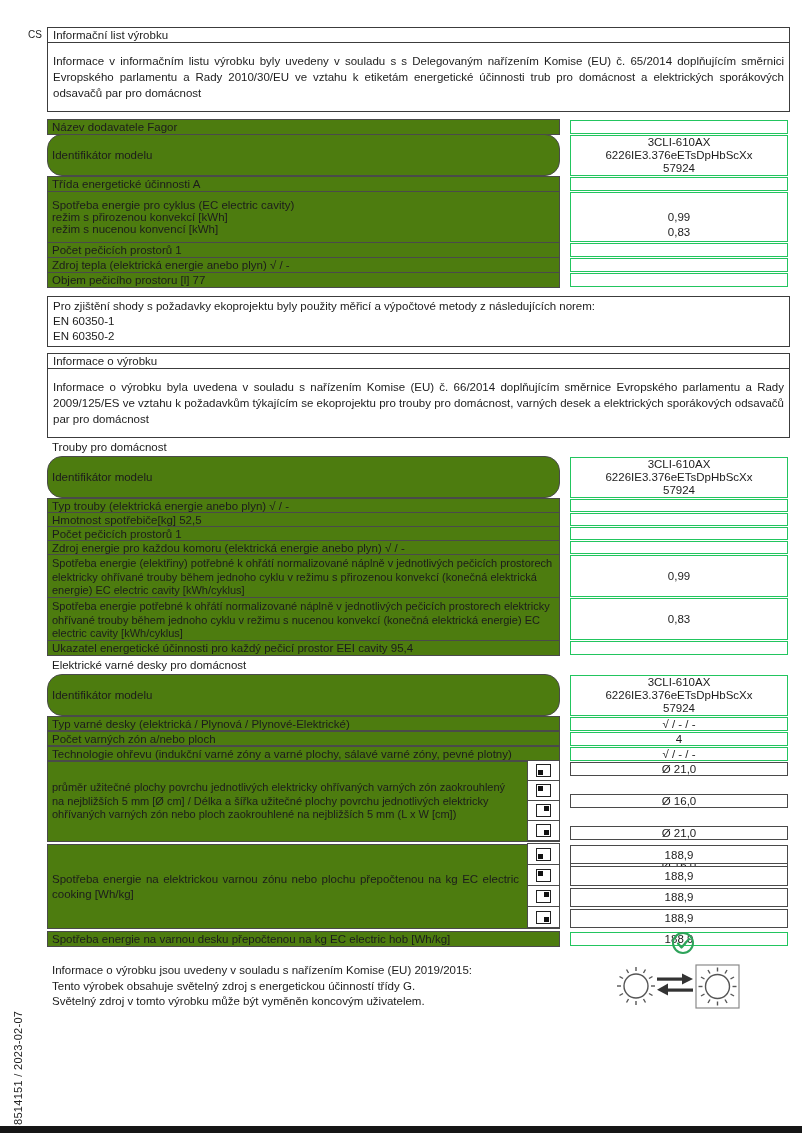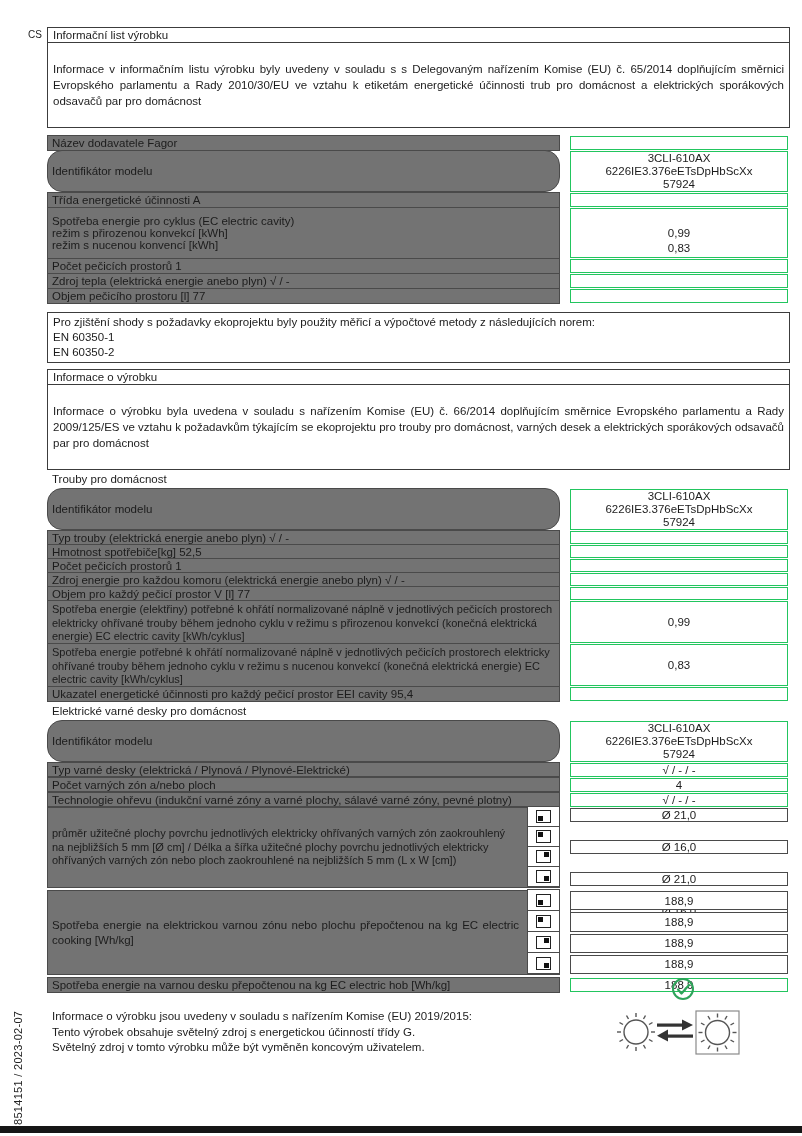--- a/index.html
+++ b/index.html
@@ -6,31 +6,31 @@
   body{
     width:802px;height:1136px;position:relative;background:#ffffff;
     font-family:"Liberation Sans","DejaVu Sans",sans-serif;
     color:#1c1c1c;font-size:11.5px;overflow:hidden;
   }
   .lang-code{position:absolute;left:28px;top:29px;font-size:10px;}
   .doc{position:absolute;left:47px;top:27px;width:743px;}
 
   
   .tab{border:1px solid #3c3c3c;border-bottom:none;height:15px;display:flex;align-items:center;padding:0 5px;box-sizing:border-box;}
-  .parabox{border:1px solid #3c3c3c;padding:18px 5px;line-height:16px;text-align:justify;box-sizing:border-box;}
+  .parabox{border:1px solid #3c3c3c;padding:10px 5px;line-height:16px;text-align:justify;box-sizing:border-box;}
   .normsbox{border:1px solid #3c3c3c;padding:2px 5px;line-height:15px;box-sizing:border-box;}
   .sec-title{padding:1px 5px 2px 5px;line-height:13px;margin-top:2px;}
 
   
   .tbl{margin-top:8px;}
   .tbl.tight{margin-top:0;}
   .row{display:flex;align-items:stretch;margin-top:-1px;}
   .row.sep{margin-top:2px;}
   .cl{width:513px;border:1px solid #4a4a4a;box-sizing:border-box;padding:0 4px;
-      display:flex;flex-direction:column;justify-content:center;background:#737373;}
+      display:flex;flex-direction:column;justify-content:center;background:#4d7c0f;}
   .gap{width:10px;}
   .cr{width:218px;border:1px solid #22c55e;box-sizing:border-box;margin:1px 0;
       display:flex;flex-direction:column;align-items:center;justify-content:center;text-align:center;background:#fff;}
   .h16{height:16px;}
   .h15{height:15px;}
   .h42{height:42px;border-radius:15px;}
   .h46{height:52px;}
   .h44{height:44px;}
   .cl.small{font-size:11px;line-height:13.5px;padding:2px 4px;justify-content:flex-start;}
   .model-val div{line-height:13px;font-size:11.5px;}
@@ -154,25 +154,20 @@
       <div class="gap"></div>
         <div class="cr"></div>
     </div>
     <div class="row">
       <div class="cl h15">Počet pečicích prostorů 1</div>
       <div class="gap"></div>
         <div class="cr"></div>
     </div>
     <div class="row">
       <div class="cl h15">Zdroj energie pro každou komoru (elektrická energie anebo plyn) √ / -</div>
-      <div class="gap"></div>
-        <div class="cr"></div>
-    </div>
-    <div class="row">
-      <div class="cl h15">Objem pro každý pečicí prostor V [l] 77</div>
       <div class="gap"></div>
         <div class="cr"></div>
     </div>
     <div class="row">
       <div class="cl h44 small">Spotřeba energie (elektřiny) potřebné k ohřátí normalizované náplně v jednotlivých pečicích prostorech elektricky ohřívané trouby během jednoho cyklu v režimu s přirozenou konvekcí (konečná elektrická energie) EC electric cavity [kWh/cyklus]</div>
       <div class="gap"></div>
         <div class="cr">0,99</div>
     </div>
     <div class="row">
       <div class="cl h44 small">Spotřeba energie potřebné k ohřátí normalizované náplně v jednotlivých pečicích prostorech elektricky ohřívané trouby během jednoho cyklu v režimu s nucenou konvekcí (konečná elektrická energie) EC electric cavity [kWh/cyklus]</div>

